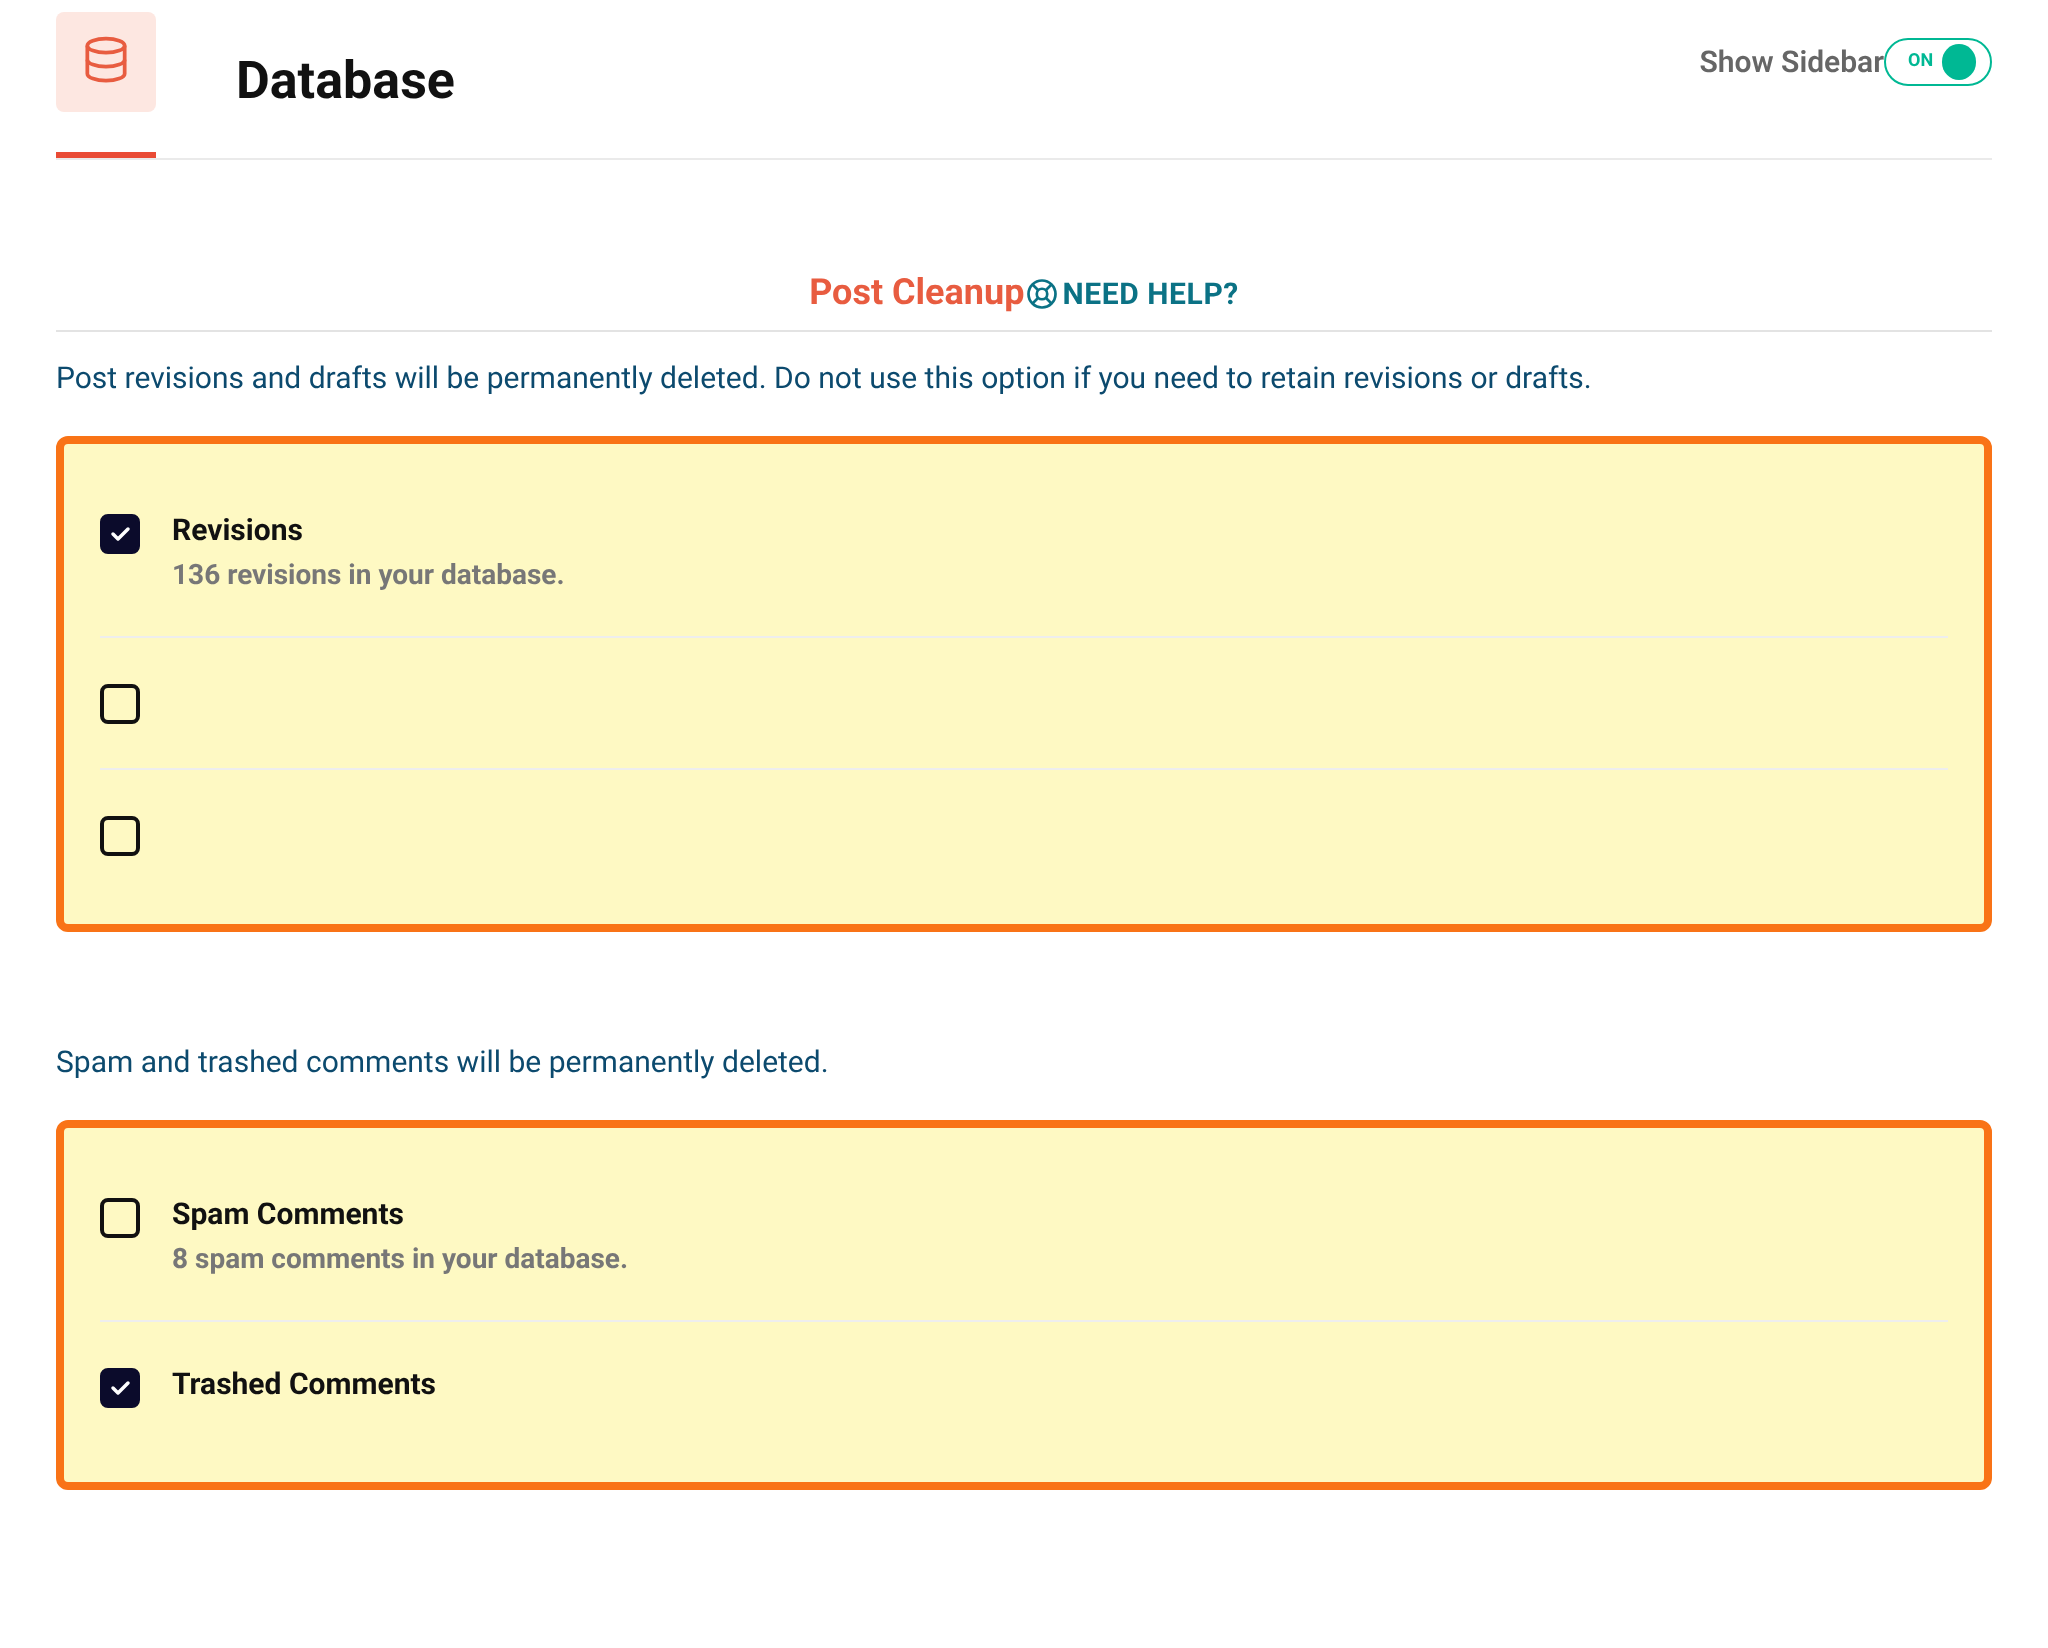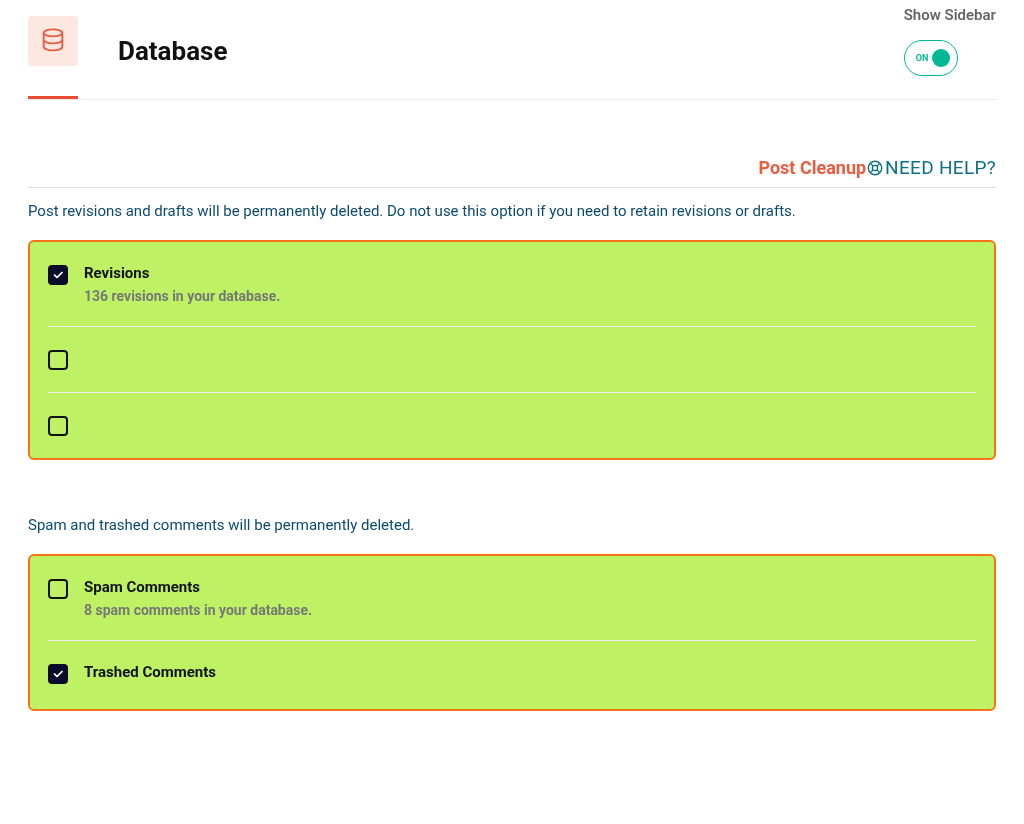--- a/index.html
+++ b/index.html
@@ -31,31 +31,31 @@
     align-items: center;
     justify-content: center;
   }
   .header-title {
     font-size: 26px;
     font-weight: 700;
     color: #111;
   }
   .header-right {
     display: flex;
-    gap: 16px;
-    flex-direction: column;
+    align-items: center;
+    gap: 0;
   }
   .sidebar-label {
     font-size: 15px;
     font-weight: 600;
     color: #666;
   }
   .toggle {
     width: 54px;
-    height: 36px;
+    height: 24px;
     border: 1.5px solid #00b894;
     border-radius: 24px;
     display: flex;
     align-items: center;
     padding: 0 7px;
     cursor: pointer;
     gap: 4px;
     background: #fff;
   }
   .toggle-text {
@@ -86,50 +86,50 @@
   .section {
     padding: 0 28px;
     margin-top: 56px;
   }
   .section:first-of-type {
     margin-top: 52px;
   }
   .section-header {
     display: flex;
     align-items: center;
-    justify-content: flex-end;
+    justify-content: center;
     border-bottom: 1px solid #e3e3e3;
     padding-bottom: 8px;
     margin-bottom: 14px;
   }
   .section-title {
     font-size: 18px;
     font-weight: 700;
     color: #e85c40;
   }
   .need-help {
     display: flex;
     align-items: center;
     gap: 1px;
     color: #0b7285;
-    font-weight: 400;
-    font-size: 19px;
+    font-weight: 700;
+    font-size: 15px;
     letter-spacing: 0.3px;
     cursor: pointer;
   }
   .section-desc {
     color: #0c4a6e;
     font-size: 15px;
     margin-bottom: 20px;
   }
   .card {
-    background: #bef264;
-    border: 2px solid #f97316;
+    background: #fef9c3;
+    border: 4px solid #f97316;
     border-radius: 6px;
-    padding: 0 18px;
+    padding: 12px 18px;
   }
   .row {
     display: flex;
     align-items: flex-start;
     gap: 16px;
     padding: 22px 0;
     border-bottom: 1px solid #eee;
   }
   .row:last-child { border-bottom: none; }
   .checkbox {

